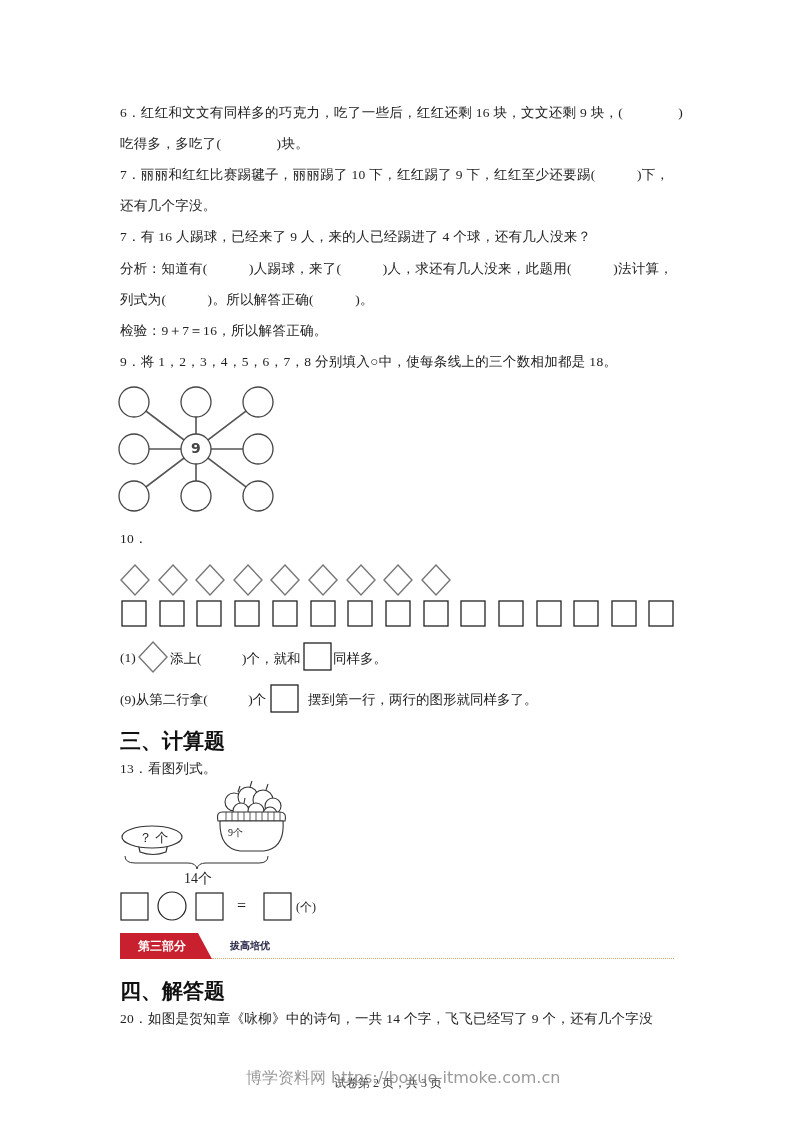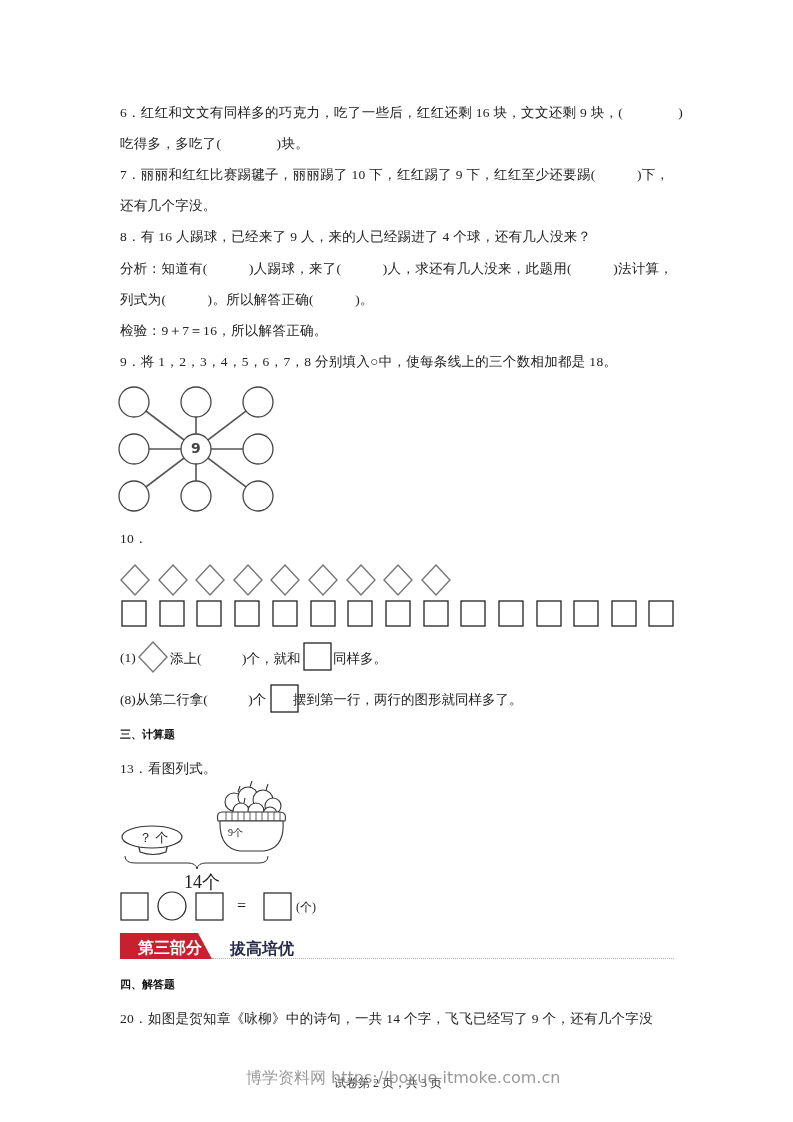--- a/index.html
+++ b/index.html
@@ -1,42 +1,42 @@
 <!DOCTYPE html>
 <html><head>
 <meta charset="utf-8">
 <style>
   html, body { margin:0; padding:0; background:#fff; }
   body { width:793px; height:1122px; position:relative; overflow:hidden;
          font-family:"Liberation Serif","DejaVu Serif",serif; color:#222; font-size:13.5px; }
   .abs { position:absolute; white-space:nowrap; }
   .line { position:absolute; left:120px; white-space:nowrap; letter-spacing:0.3px; }
   .h2 { position:absolute; left:120px; font-family:"DejaVu Sans","Liberation Sans",sans-serif;
-        font-weight:bold; font-size:11px; color:#111; }
+        font-weight:bold; font-size:21px; color:#111; }
   svg { position:absolute; overflow:visible; }
   .banner { position:absolute; left:120px; top:933px; width:92px; height:26px; }
   .banner-label { position:absolute; left:138px; top:938px; color:#fff; font-weight:bold;
-        font-family:"DejaVu Sans",sans-serif; font-size:16px; }
-  .banner-sub { position:absolute; left:230px; top:939px; color:#2a2a4a; font-size:16px;
+        font-family:"DejaVu Sans",sans-serif; font-size:12px; }
+  .banner-sub { position:absolute; left:230px; top:939px; color:#2a2a4a; font-size:10px;
         font-family:Liberation Mono, monospace; font-weight:bold; }
   .dotline { position:absolute; left:212px; top:958px; width:462px; border-top:1px dotted #d8a870; }
   .watermark { position:absolute; left:246px; top:1068px; color:#888; font-size:16px;
         font-family:"DejaVu Sans",sans-serif; opacity:0.85;text-align:right; }
   .footer { position:absolute; left:334px; top:1075px; color:#333; font-size:12px; }
 </style>
 </head>
 <body>
 
 <div class="line" style="top:104px">6．红红和文文有同样多的巧克力，吃了一些后，红红还剩 16 块，文文还剩 9 块，(　　　　)</div>
 <div class="line" style="top:135px">吃得多，多吃了(　　　　)块。</div>
 
 <div class="line" style="top:166px">7．丽丽和红红比赛踢毽子，丽丽踢了 10 下，红红踢了 9 下，红红至少还要踢(　　　)下，</div>
 <div class="line" style="top:197px">还有几个字没。</div>
 
-<div class="line" style="top:228px">8．有 16 人踢球，已经来了 9 人，来的人已经踢进了 4 个球，还有几人没来？</div>
+<div class="line" style="top:228px">7．有 16 人踢球，已经来了 9 人，来的人已经踢进了 4 个球，还有几人没来？</div>
 <div class="line" style="top:260px">分析：知道有(　　　)人踢球，来了(　　　)人，求还有几人没来，此题用(　　　)法计算，</div>
 <div class="line" style="top:291px">列式为(　　　)。所以解答正确(　　　)。</div>
 <div class="line" style="top:322px">检验：9＋7＝16，所以解答正确。</div>
 
 <div class="line" style="top:353px">9．将 1，2，3，4，5，6，7，8 分别填入○中，使每条线上的三个数相加都是 18。</div>
 
 <svg style="left:0;top:0;width:793px;height:1122px;pointer-events:none">
   <g stroke="#555" stroke-width="1.6" fill="none">
     <line x1="134" y1="402" x2="258" y2="496"></line>
     <line x1="258" y1="402" x2="134" y2="496"></line>
@@ -90,22 +90,22 @@
   </g>
 
   <polygon points="153,642 167,657 153,672 139,657" stroke="#777" stroke-width="1.4" fill="none"></polygon>
   <rect x="304" y="643" width="27" height="27" stroke="#222" stroke-width="1.3" fill="none"></rect>
   <rect x="271" y="685" width="27" height="27" stroke="#222" stroke-width="1.3" fill="none"></rect>
 </svg>
 
 <div class="abs" style="left:120px;top:650px">(1)</div>
 <div class="abs" style="left:170px;top:650px">添上(　　　)个，就和</div>
 <div class="abs" style="left:333px;top:650px">同样多。</div>
-<div class="abs" style="left:120px;top:691px">(8)从第二行拿(　　　)个</div>
-<div class="abs" style="left:293px;top:691px">摆到第一行，两行的图形就同样多了。</div>
+<div class="abs" style="left:120px;top:691px">(9)从第二行拿(　　　)个</div>
+<div class="abs" style="left:308px;top:691px">摆到第一行，两行的图形就同样多了。</div>
 
 <div class="h2" style="top:727px">三、计算题</div>
 <div class="line" style="top:760px">13．看图列式。</div>
 
 <svg style="left:0;top:0;width:793px;height:1122px;pointer-events:none">
 
   <g stroke="#333" stroke-width="1.2" fill="#fff">
     <path d="M138,843 L140,852 Q153,857 166,852 L168,843 Z"></path>
     <ellipse cx="152" cy="837" rx="30" ry="11"></ellipse>
   </g>
@@ -135,21 +135,21 @@
         <line x1="268" y1="812" x2="268" y2="821"></line>
       <line x1="274" y1="812" x2="274" y2="821"></line>
         <line x1="280" y1="812" x2="280" y2="821"></line>
     </g>
   </g>
 
   <path d="M125,856 Q125,863 135,863 L188,863 Q196,863 197,869 Q198,863 206,863 L259,863 Q268,863 268,856" stroke="#333" stroke-width="1" fill="none"></path>
 </svg>
 <div class="abs" style="left:139px;top:829px;font-size:13px">？ 个</div>
 <div class="abs" style="left:228px;top:826px;font-size:10px">9个</div>
-<div class="abs" style="left:184px;top:870px;font-size:18px">14个</div>
+<div class="abs" style="left:184px;top:870px;font-size:14px">14个</div>
 
 <svg style="left:0;top:0;width:793px;height:1122px;pointer-events:none">
   <g stroke="#222" stroke-width="1.2" fill="none">
     <rect x="121" y="893" width="27" height="27"></rect>
     <circle cx="172" cy="906" r="14"></circle>
     <rect x="196" y="893" width="27" height="27"></rect>
     <rect x="264" y="893" width="27" height="27"></rect>
   </g>
 </svg>
 <div class="abs" style="left:237px;top:897px;font-size:16px">=</div>

